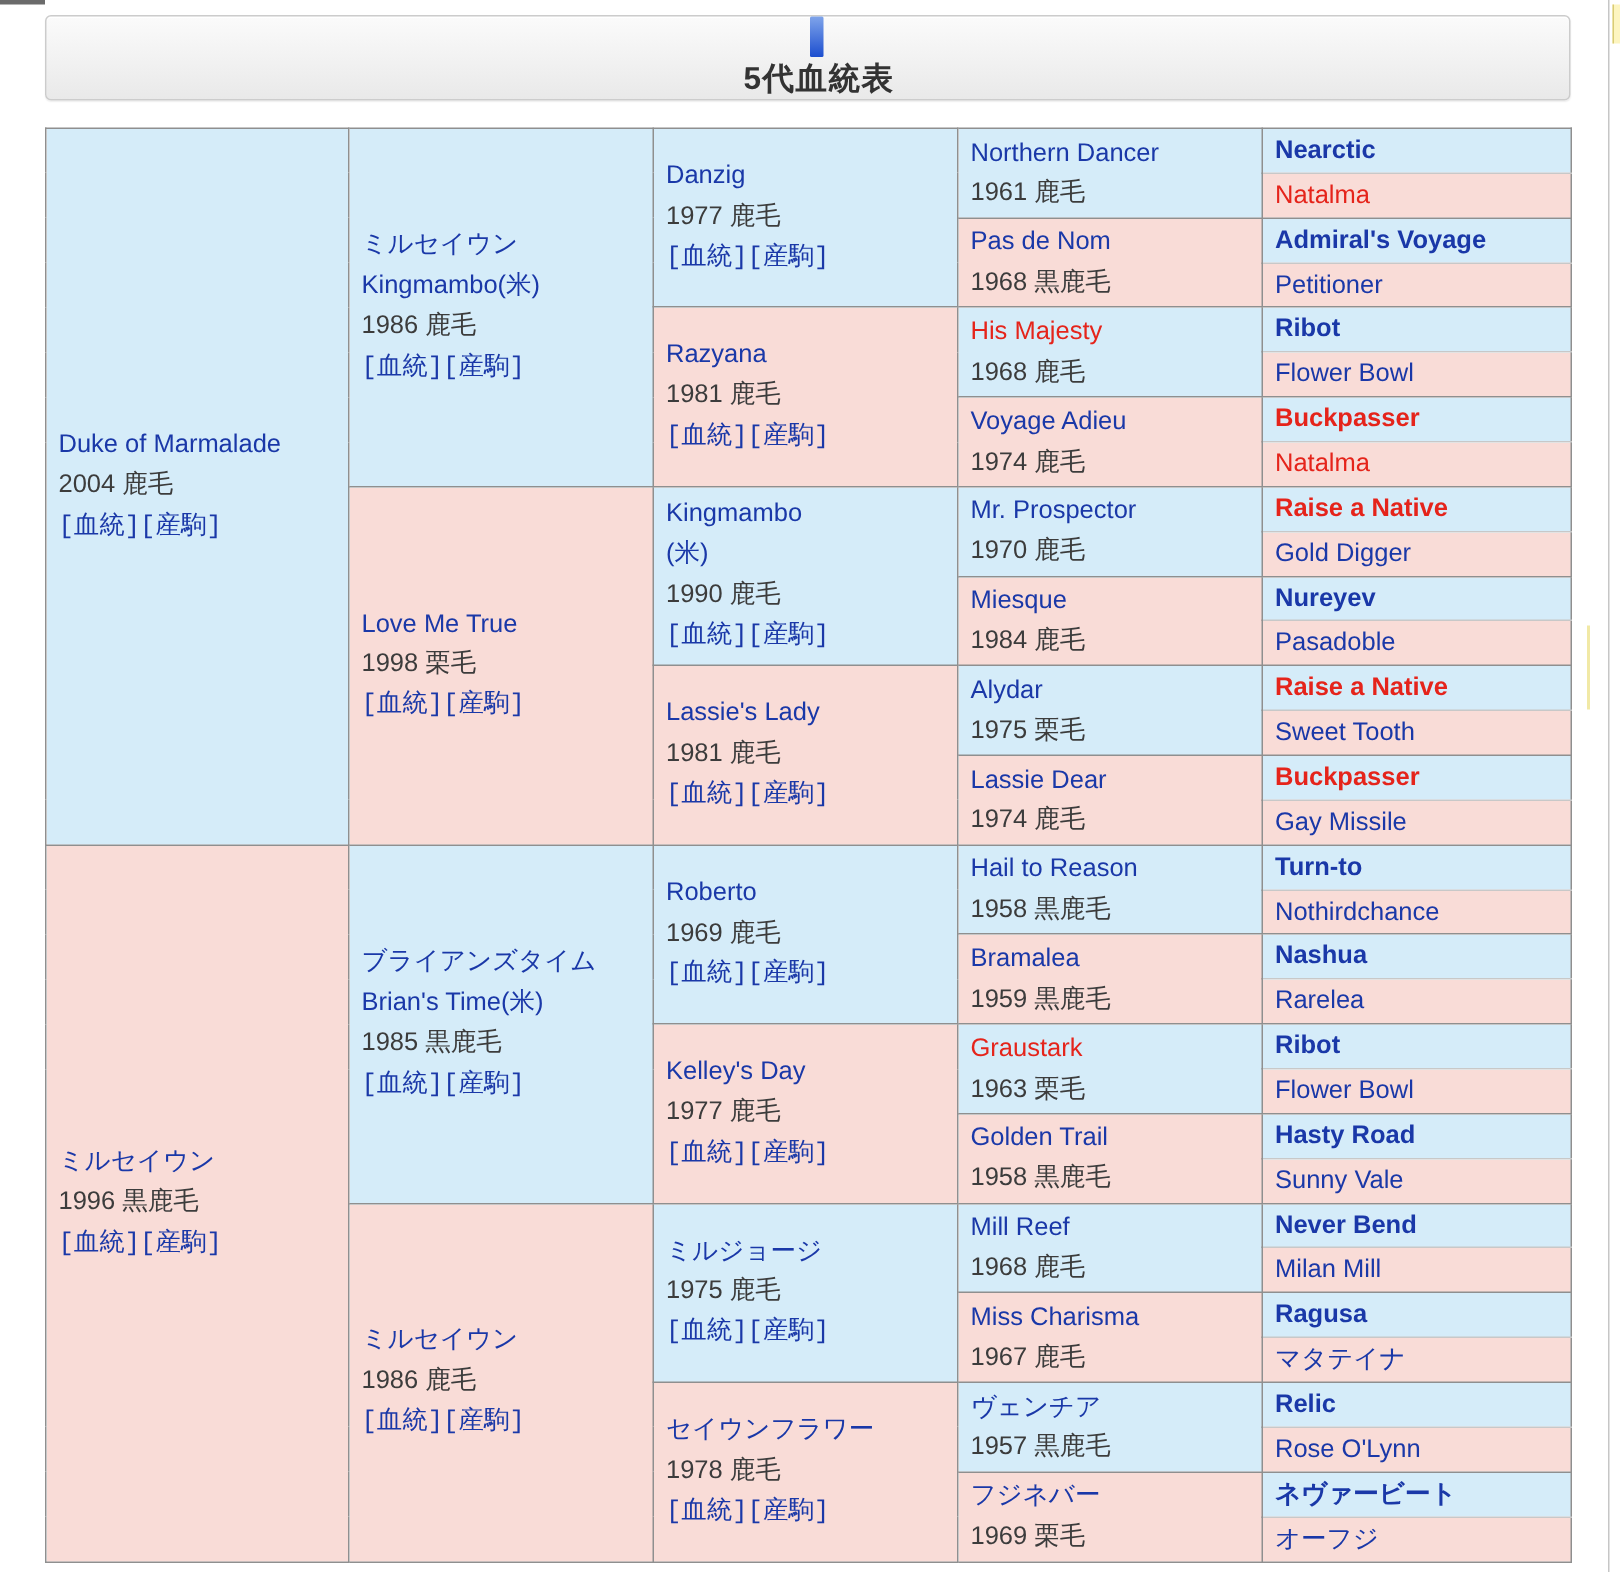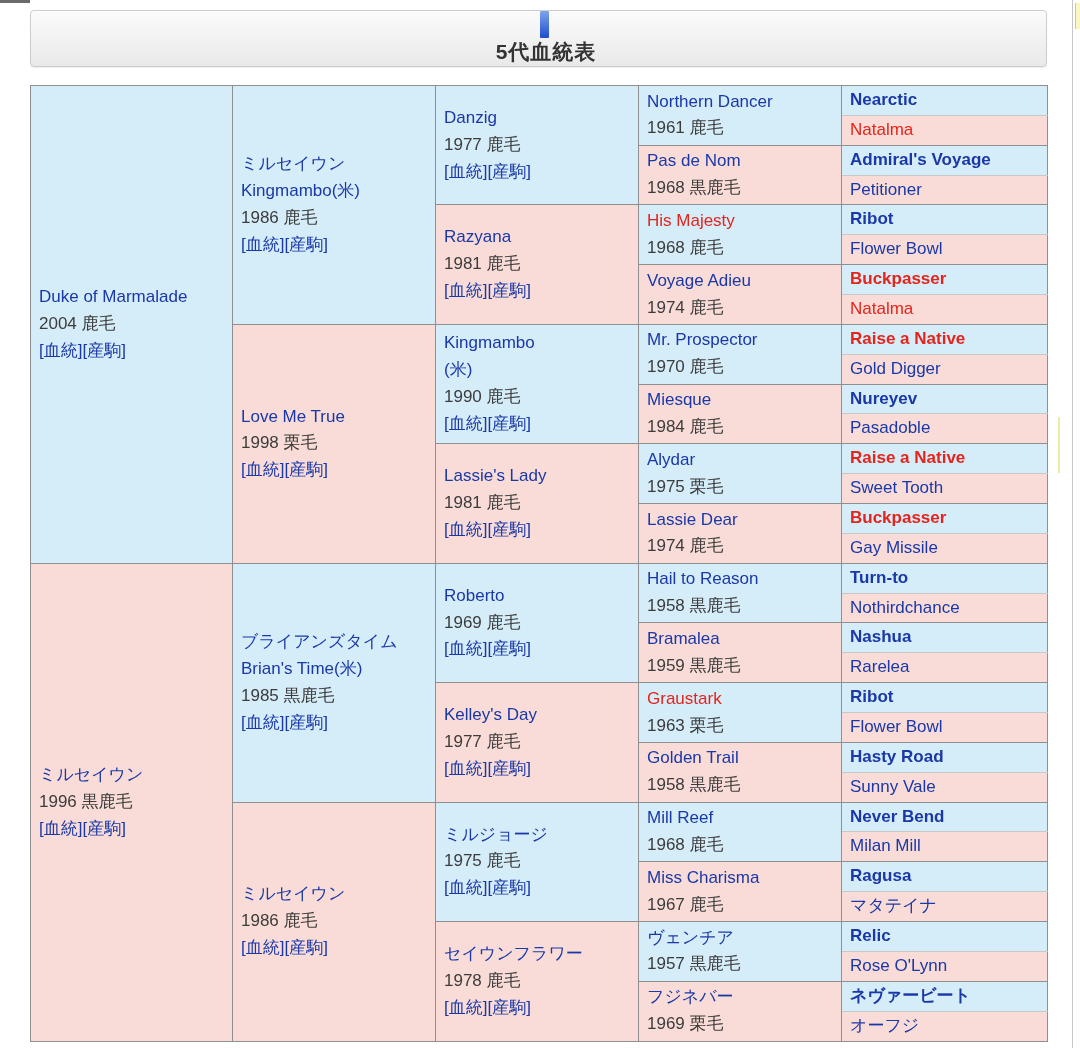--- a/index.html
+++ b/index.html
@@ -50,21 +50,21 @@
     font-size:17px;
     line-height:1.58;
     overflow:hidden;
   }
   td.bg-blue { background:#d5ecf9; }
   td.bg-pink { background:#f9dcd7; }
   td.g5.pair-first { border-bottom-color:#c8c8c8;font-weight:bold; }
   a.name  { color:#1a38a8; text-decoration:none; cursor:pointer; }
   a.name.red { color:#e5241b; }
   .year   { color:#3c3c3c; }
-  .links a { color:#1a38a8; text-decoration:none; cursor:pointer; }
+  .links a { color:#1a38a8; text-decoration:none; cursor:pointer;font-family:Liberation Mono, monospace; }
 </style>
 </head>
 <body>
 
 <div class="top-artifact"></div>
 <div class="right-line"></div>
 <div class="yellow-frag-1"></div>
 <div class="yellow-frag-2"></div>
 
 <div class="section-header">

